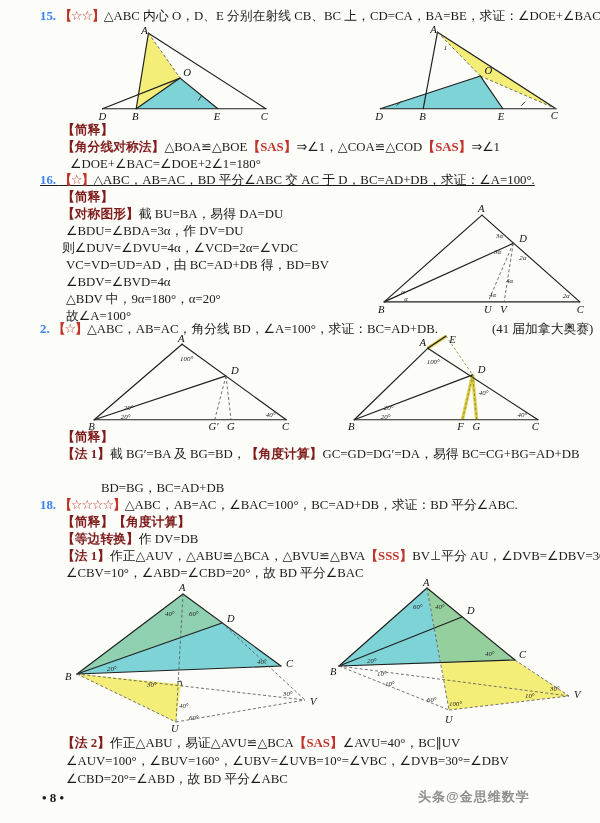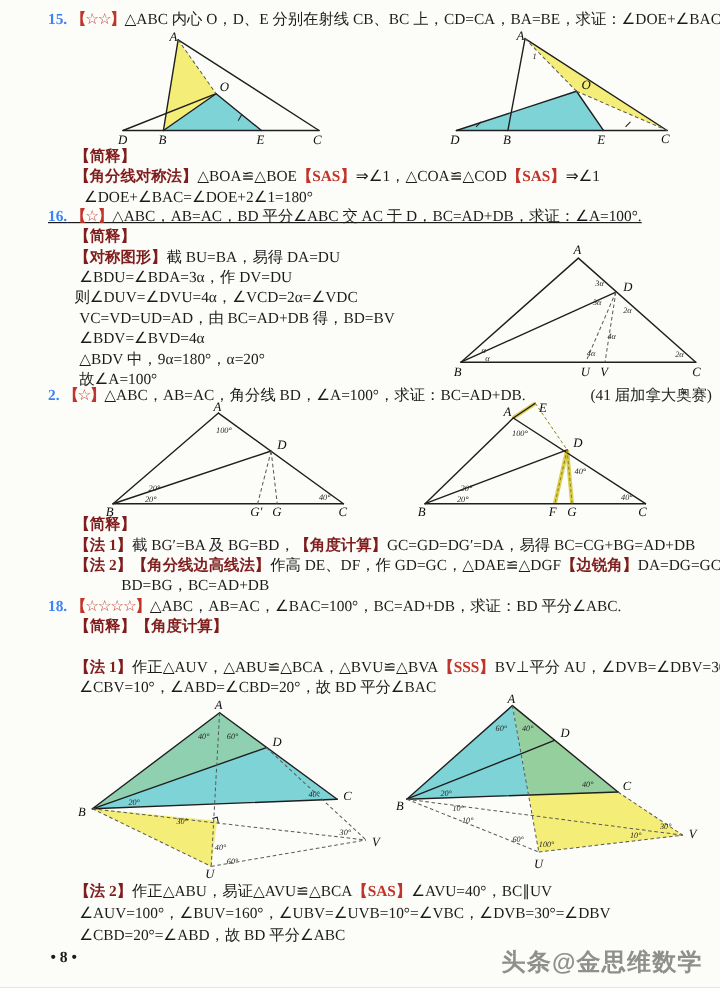--- a/index.html
+++ b/index.html
@@ -16,21 +16,21 @@
   .e{stroke:#1f1f1f;stroke-width:1.15;fill:none;stroke-linecap:round;}
   .thin{stroke:#1f1f1f;stroke-width:0.9;fill:none;}
   .d{stroke:#5a5a5a;stroke-width:0.85;fill:none;stroke-dasharray:3,2.2;}
   .dy{stroke:#d5c52f;stroke-width:3.2;fill:none;opacity:.85;}
   .dyd{stroke:#8a7d20;stroke-width:0.8;fill:none;stroke-dasharray:2.6,2;}
   .vl{font-style:italic;font-size:10.5px;fill:#101010;font-family:"Liberation Serif",serif;}
   .al{font-size:6.8px;fill:#222;font-family:"Liberation Serif",serif;font-style:italic;}
   .tick{stroke:#222;stroke-width:0.9;}
   .footer-num{position:absolute;font-weight:bold;font-size:13px;}
   .watermark{position:absolute;font-family:"Liberation Sans","DejaVu Sans",sans-serif;
-             font-weight:bold;font-size:20px;color:#8f8f8d;letter-spacing:1px;}
+             font-weight:bold;font-size:13px;color:#8f8f8d;letter-spacing:1px;}
 </style>
 </head>
 <body>
 
 <div class="page">
 
   <div class="tline" style="left:40px;top:9px;">
     <span class="num">15.</span>
     <span class="stars">【☆☆】</span><span>△ABC 内心 O，D、E 分别在射线 CB、BC 上，CD=CA，BA=BE，求证：∠DOE+∠BAC=180°.</span>
   </div>
@@ -231,33 +231,33 @@
       </g>
     </svg>
   </div>
 
   <div class="tline" style="left:62px;top:430px;">
     <span class="tag">【简释】</span>
   </div>
   <div class="tline" style="left:62px;top:447px;">
     <span class="tag">【法 1】</span><span>截 BG′=BA 及 BG=BD，</span><span class="tag">【角度计算】</span><span>GC=GD=DG′=DA，易得 BC=CG+BG=AD+DB</span>
   </div>
-  <div class="tline" style="left:62px;top:464px;">
-    <span class="tag">【法 2】【角分线边高线法】</span><span>作高 DE、DF，作 GD=GC，△DAE≌△DGF</span><span class="tag">【边锐角】</span><span>DA=DG=GC</span>
-  </div>
   <div class="tline" style="left:66px;top:481px;margin-left:35px;">
     <span>BD=BG，BC=AD+DB</span>
   </div>
 
   <div class="tline" style="left:40px;top:498px;">
     <span class="num">18.</span>
     <span class="stars">【☆☆☆☆】</span><span>△ABC，AB=AC，∠BAC=100°，BC=AD+DB，求证：BD 平分∠ABC.</span>
   </div>
   <div class="tline" style="left:62px;top:515px;">
     <span class="tag">【简释】【角度计算】</span>
+  </div>
+  <div class="tline" style="left:62px;top:532px;">
+    <span class="tag">【等边转换】</span><span>作 DV=DB</span>
   </div>
   <div class="tline" style="left:62px;top:549px;">
     <span class="tag">【法 1】</span><span>作正△AUV，△ABU≌△BCA，△BVU≌△BVA</span><span class="redtag">【SSS】</span><span>BV⊥平分 AU，∠DVB=∠DBV=30°</span>
   </div>
   <div class="tline" style="left:66px;top:566px;">
     <span>∠CBV=10°，∠ABD=∠CBD=20°，故 BD 平分∠BAC</span>
   </div>
 
   <div class="fig" style="left:60px;top:582px;width:272px;height:150px;">
     <svg viewBox="0 0 270 150">

